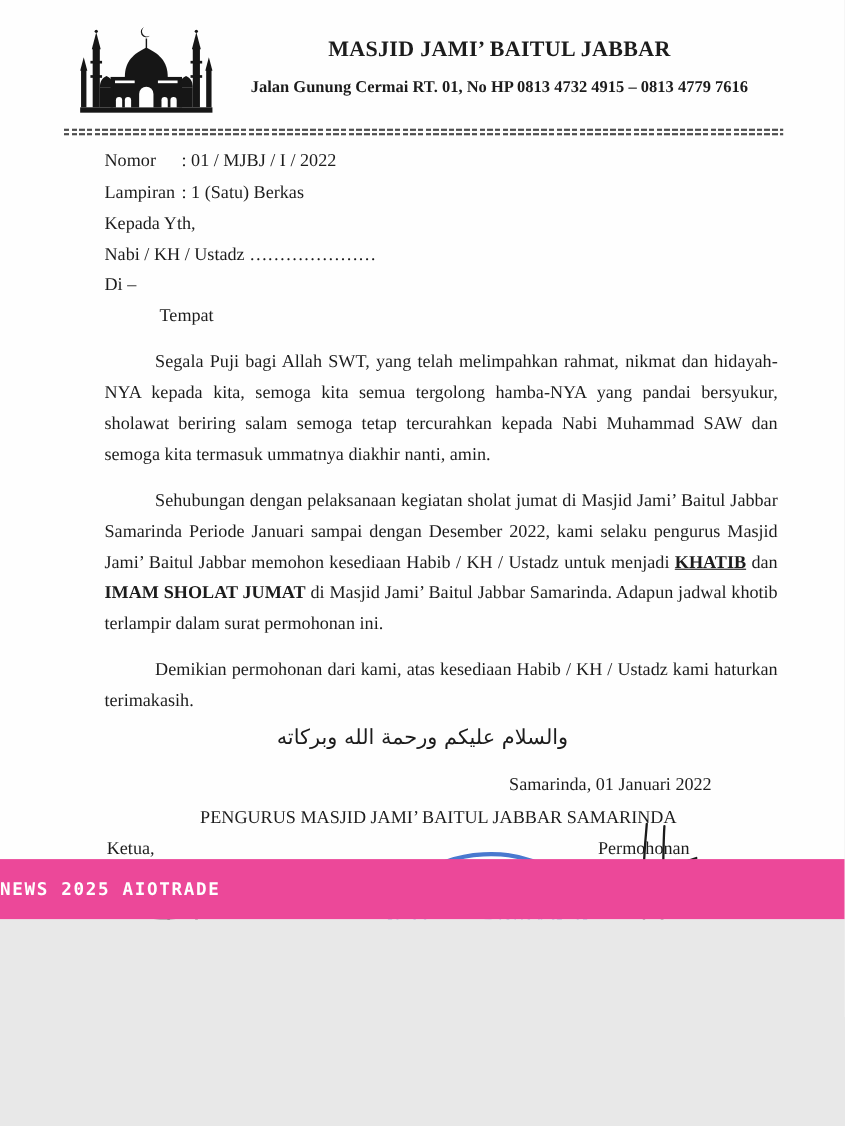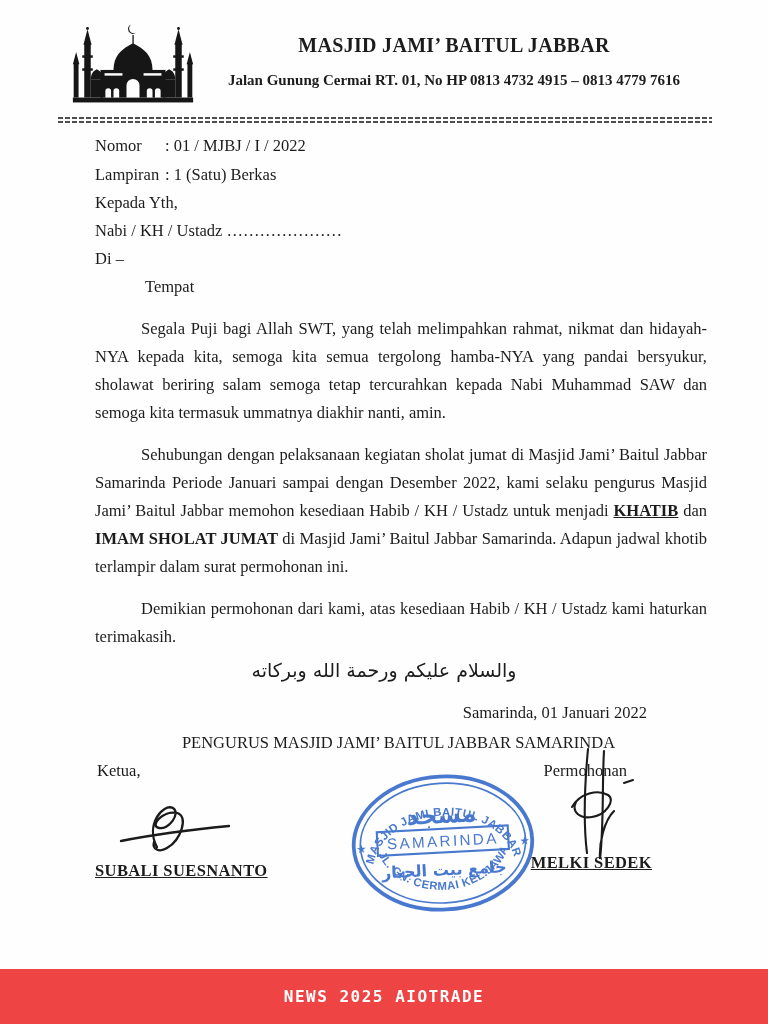--- a/index.html
+++ b/index.html
@@ -1,17 +1,17 @@
 <!DOCTYPE html>
 <html><head>
 <meta charset="utf-8">
 <style>
   html,body { margin:0; padding:0; background:#e8e8e8; }
   .sheet {
-    position:relative; width:768px; height:1024px; margin:0 auto;
+    position:relative; width:768px; height:836px; margin:0 auto;
     background:#fefefe; color:#1c1c1c; overflow:hidden;
     font-family:"Liberation Serif", serif;
   }
   
   .header { display:flex; align-items:center; margin:12px 58px 0 68px; }
   .logo { width:130px; height:98px; flex:0 0 auto; }
   .header-text { flex:1; text-align:center; line-height:1.3; }
   .h-title { font-size:20px; font-weight:bold; letter-spacing:0.3px; }
   .h-sub   { font-size:19px; margin-top:2px; }
   .h-addr  { font-size:15px; font-weight:bold; margin-top:13px; }
@@ -36,22 +36,22 @@
   .org-line   { position:absolute; top:32px; width:100%; text-align:center; }
   .role-left  { position:absolute; top:60px; left:2px; }
   .role-right { position:absolute; top:60px; right:75px; }
   .sig-left-svg  { position:absolute; top:96px; left:22px; width:132px; height:58px; }
   .sig-right-svg { position:absolute; top:46px; right:60px; width:84px; height:122px; }
   .stamp { position:absolute; top:70px; left:253px; width:190px; height:146px; opacity:0.92; transform:rotate(-3deg); }
   .name-left  { position:absolute; top:160px; left:0;  font-weight:bold; text-decoration:underline; letter-spacing:0.4px; }
   .name-right { position:absolute; top:152px; right:50px; font-weight:bold; text-decoration:underline; letter-spacing:0.4px; }
   
   .footer-bar {
-    position:absolute; left:0; right:0; bottom:0; height:55px; background:#ef4444;
-    display:flex; align-items:center; justify-content:center;
+    position:absolute; left:0; right:0; bottom:0; height:55px; background:#ec4899;
+    display:flex; align-items:center; 
   }
   .footer-text { color:#fff; font-family:"DejaVu Sans Mono",monospace; font-size:16px; font-weight:bold; letter-spacing:1.5px; }
 </style>
 </head>
 <body>
 
 <div class="sheet">
 
   <div class="header">
     <svg class="logo" viewBox="0 0 160 110" aria-hidden="true">

